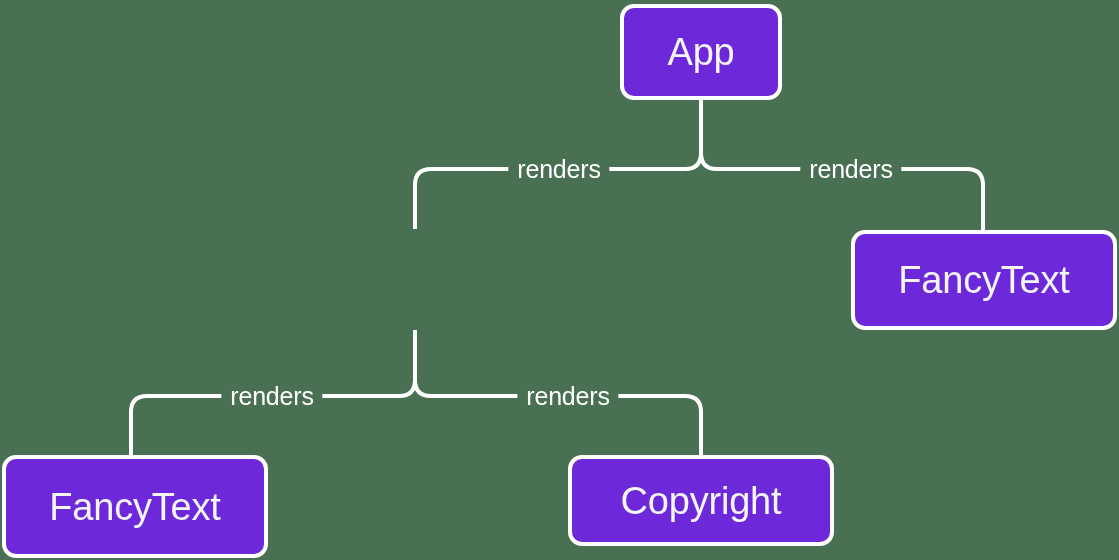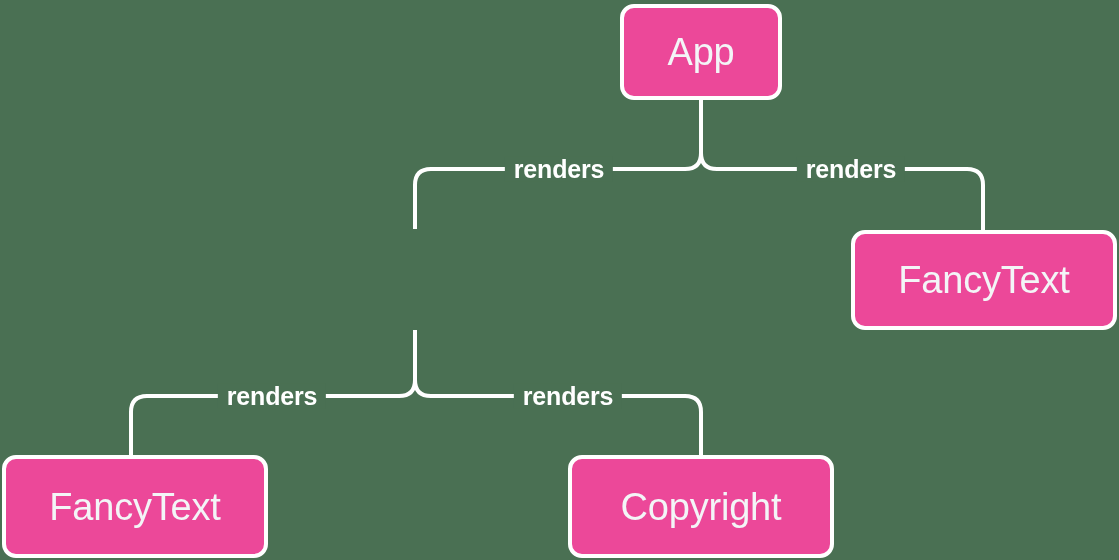--- a/index.html
+++ b/index.html
@@ -29,21 +29,21 @@
   .edge-path {
     fill: none;
     stroke: #ffffff;
     stroke-width: 4;
     stroke-linecap: butt;
     stroke-linejoin: round;
   }
   .node {
     position: absolute;
     box-sizing: border-box;
-    background: #ec4899;
+    background: #6d28d9;
     border: 4px solid #ffffff;
     border-radius: 14px;
     display: flex;
     align-items: center;
     justify-content: center;
     z-index: 2;
   }
   .node-label {
     color: #f3f5f7;
     font-family: "Liberation Sans", sans-serif;
@@ -51,21 +51,21 @@
     font-weight: 400;
     letter-spacing: -0.2px;
     white-space: nowrap;
     line-height: 1;
   }
   .edge-label {
     position: absolute;
     color: #ffffff;
     font-family: "Liberation Sans", sans-serif;
     font-size: 25px;
-    font-weight: 700;
+    font-weight: 400;
     letter-spacing: -0.2px;
     white-space: nowrap;
     line-height: 1;
     transform: translate(-50%, -50%);
     z-index: 3;
     background: #4a7053;
     padding: 0 9px;
   }
 </style>
 </head>
@@ -90,21 +90,21 @@
 
 
   <div class="node" style="left:851px; top:230px; width:266px; height:100px;">
     <span class="node-label">FancyText</span>
   </div>
 
   <div class="node" style="left:2px; top:455px; width:266px; height:103px;">
     <span class="node-label">FancyText</span>
   </div>
 
-  <div class="node" style="left:568px; top:455px; width:266px; height:103px;">
+  <div class="node" style="left:568px; top:455px; width:266px; height:91px;">
     <span class="node-label">Copyright</span>
   </div>
 
   <span class="edge-label" style="left:559px; top:169px;">renders</span>
   <span class="edge-label" style="left:851px; top:169px;">renders</span>
   <span class="edge-label" style="left:272px; top:396px;">renders</span>
   <span class="edge-label" style="left:568px; top:396px;">renders</span>
 
 </div>
 

